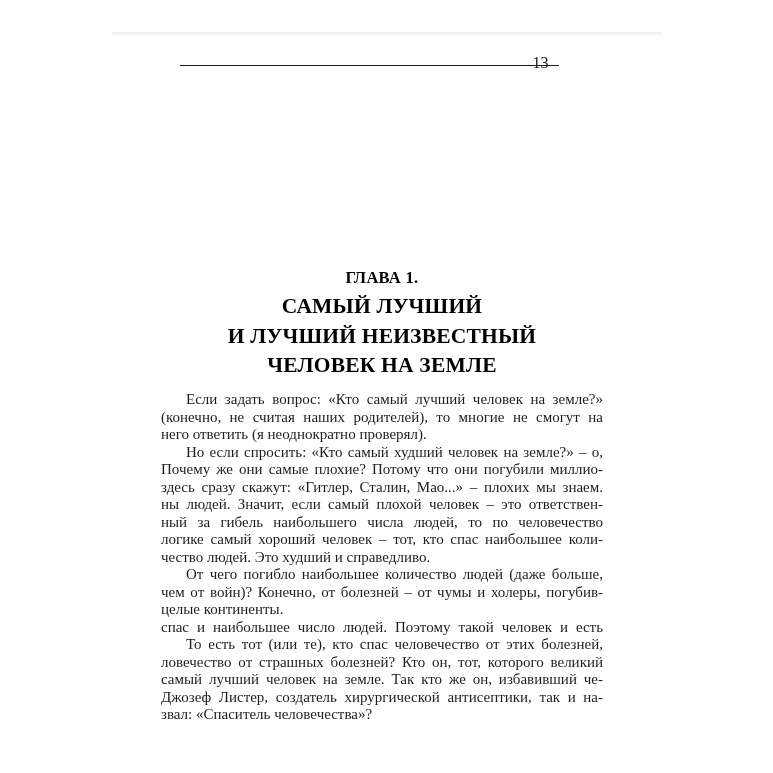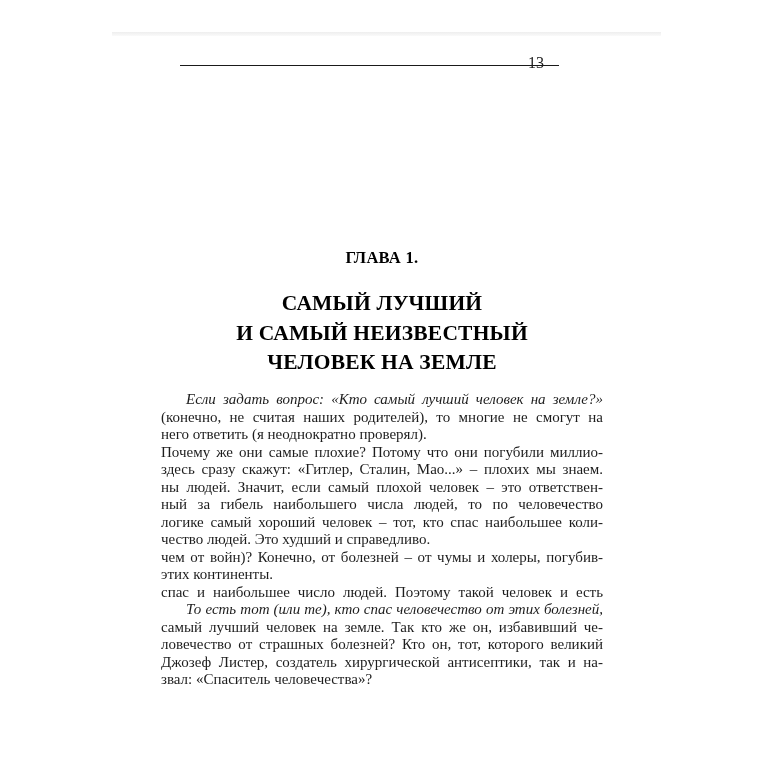--- a/index.html
+++ b/index.html
@@ -29,45 +29,45 @@
   .header-rule {
     position: absolute;
     left: 180px;
     top: 65px;
     width: 379px;
     height: 0;
     border-top: 1.6px solid #1a1a1a;
   }
   .page-number {
     position: absolute;
-    left: 528px;
+    left: 496px;
     top: 54px;
     width: 89px;
-    text-align: left;
+    text-align: center;
     font-size: 16px;
     line-height: 18px;
     color: #1c1c1c;
   }
   
   .chapter-heading {
     position: absolute;
     left: 161px;
-    top: 247px;
+    top: 267px;
     width: 442px;
     text-align: center;
     color: #000000;
   }
   .chapter-label {
     font-size: 16.5px;
     font-weight: bold;
     line-height: 21px;
     letter-spacing: 0.3px;
   }
   .chapter-title {
-    margin-top: 21px;
+    margin-top: 4px;
     font-size: 21.5px;
     font-weight: bold;
     line-height: 29.5px;
     letter-spacing: 0.2px;
   }
   
   .body-text {
     position: absolute;
     left: 161px;
     top: 391px;
@@ -76,59 +76,60 @@
     color: #1d1d1d;
   }
   .body-line {
     line-height: 17.5px;
     text-align: justify;
     text-align-last: justify;
     white-space: normal;
   }
   .body-line.indent {
     text-indent: 25px;
-    font-style: italic;
   }
   .body-line.para-end {
     text-align-last: left;
   }
 </style>
 </head>
 <body>
 
 <div class="canvas">
 
   <div class="page-edge"></div>
 
   <div class="header-rule"></div>
 
   <div class="page-number">13</div>
 
   <div class="chapter-heading">
     <div class="chapter-label">ГЛАВА 1.</div>
     <div class="chapter-title">
       <div>САМЫЙ ЛУЧШИЙ</div>
-      <div>И САМЫЙ НЕИЗВЕСТНЫЙ</div>
+      <div>И ЛУЧШИЙ НЕИЗВЕСТНЫЙ</div>
       <div>ЧЕЛОВЕК НА ЗЕМЛЕ</div>
     </div>
   </div>
 
   <div class="body-text">
       <div class="body-line indent">Если задать вопрос: «Кто самый лучший человек на земле?»</div>
       <div class="body-line">(конечно, не считая наших родителей), то многие не смогут на</div>
       <div class="body-line para-end">него ответить (я неоднократно проверял).</div>
+      <div class="body-line indent">Но если спросить: «Кто самый худший человек на земле?» – о,</div>
       <div class="body-line">Почему же они самые плохие? Потому что они погубили миллио-</div>
       <div class="body-line">здесь сразу скажут: «Гитлер, Сталин, Мао...» – плохих мы знаем.</div>
       <div class="body-line">ны людей. Значит, если самый плохой человек – это ответствен-</div>
       <div class="body-line">ный за гибель наибольшего числа людей, то по человечество</div>
       <div class="body-line">логике самый хороший человек – тот, кто спас наибольшее коли-</div>
       <div class="body-line para-end">чество людей. Это худший и справедливо.</div>
+      <div class="body-line indent">От чего погибло наибольшее количество людей (даже больше,</div>
       <div class="body-line">чем от войн)? Конечно, от болезней – от чумы и холеры, погубив-</div>
-      <div class="body-line para-end">этих континенты.</div>
+      <div class="body-line para-end">целые континенты.</div>
       <div class="body-line">спас и наибольшее число людей. Поэтому такой человек и есть</div>
       <div class="body-line indent">То есть тот (или те), кто спас человечество от этих болезней,</div>
+      <div class="body-line">ловечество от страшных болезней? Кто он, тот, которого великий</div>
       <div class="body-line">самый лучший человек на земле. Так кто же он, избавивший че-</div>
-      <div class="body-line">ловечество от страшных болезней? Кто он, тот, которого великий</div>
       <div class="body-line">Джозеф Листер, создатель хирургической антисептики, так и на-</div>
       <div class="body-line para-end">звал: «Спаситель человечества»?</div>
     </div>
 
 </div>
 
 </body></html>

